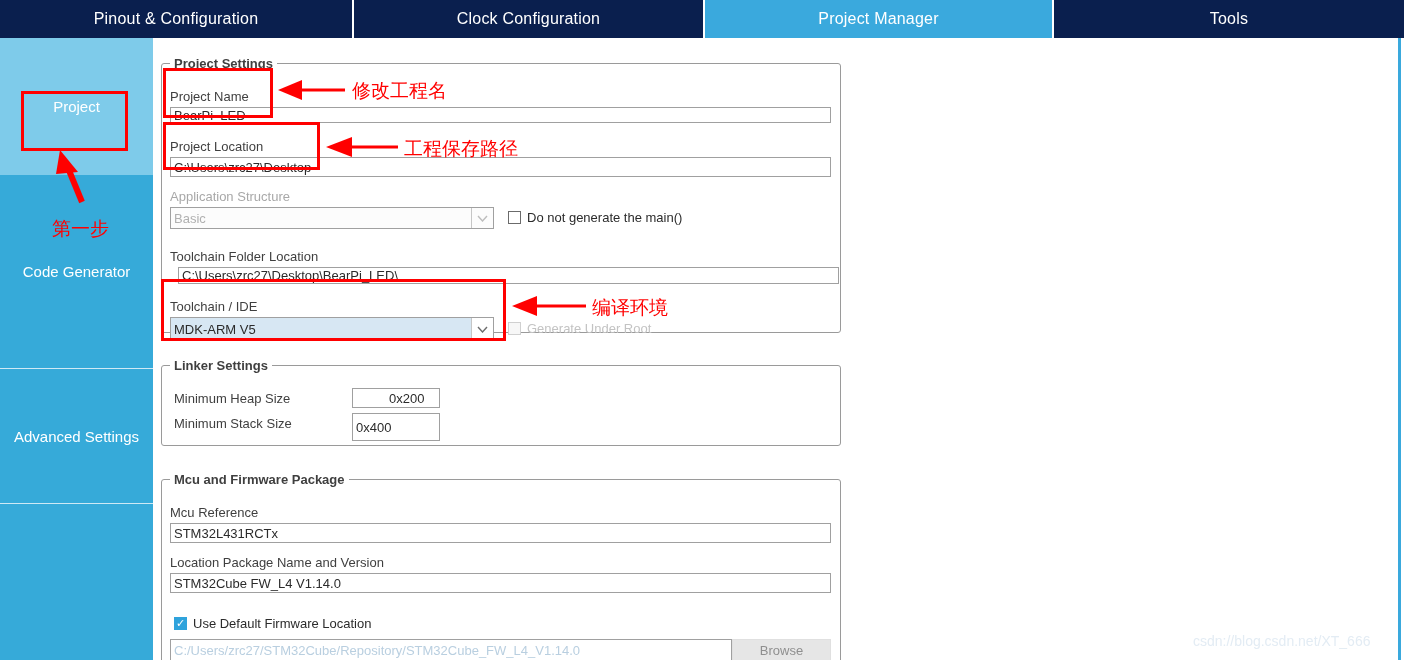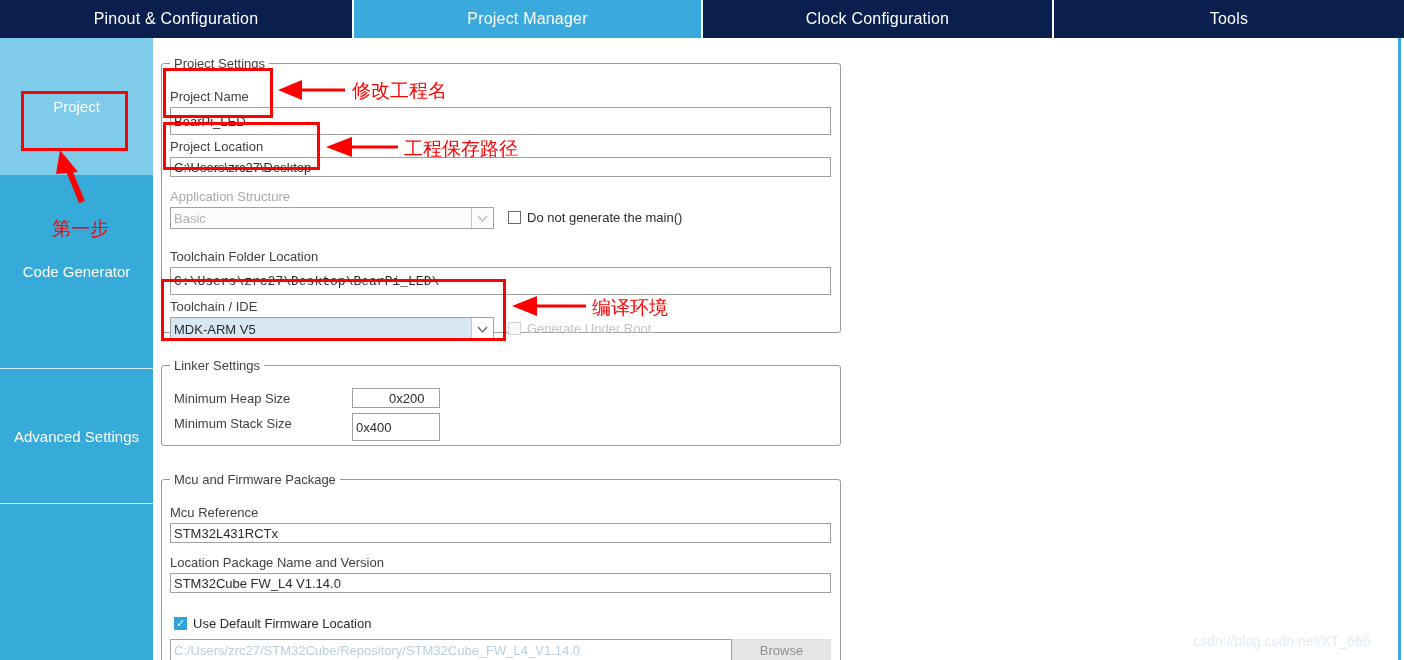--- a/index.html
+++ b/index.html
@@ -77,20 +77,21 @@
     margin: 0; padding: 0;
     border: 1px solid #9a9a9a;
     border-radius: 3px;
     background: transparent;
   }
   fieldset.group > legend {
     margin-left: 8px;
     padding: 0 4px;
     font-size: 13px;
     color: #3f3f3f;
+    font-weight: bold;
   }
 
   .fld-label {
     position: absolute;
     font-size: 13px;
     color: #3f3f3f;
     white-space: nowrap;
   }
   .fld-label.dim { color: #a8a8a8; }
 
@@ -185,25 +186,25 @@
 </style>
 </head>
 <body>
 
 <div id="app">
 
   <div class="tabbar">
     <div class="tab" style="width:354px">
       <span>Pinout &amp; Configuration</span>
     </div>
+    <div class="tab" style="width:351px">
+      <span>Clock Configuration</span>
+    </div>
     <div class="tab active" style="width:349px">
       <span>Project Manager</span>
-    </div>
-    <div class="tab" style="width:351px">
-      <span>Clock Configuration</span>
     </div>
     <div class="tab" style="width:350px">
       <span>Tools</span>
     </div>
   </div>
 
   <div class="sidebar">
     <div class="side-item s-project active">
       <span>Project</span>
     </div>
@@ -217,21 +218,21 @@
       <span></span>
     </div>
   </div>
 
   <div class="content">
 
     <fieldset class="group" style="left:8px; top:18px; width:680px; height:277px;">
       <legend>Project Settings</legend>
 
       <div class="fld-label" style="left:8px; top:18px;">Project Name</div>
-      <div class="textfield" style="left:8px; top:36px; width:661px; height:28px;">
+      <div class="textfield" style="left:8px; top:36px; width:661px; height:16px;">
         <span>BearPi_LED</span>
       </div>
 
       <div class="fld-label" style="left:8px; top:68px;">Project Location</div>
       <div class="textfield" style="left:8px; top:86px; width:661px; height:20px;">
         <span>C:\Users\zrc27\Desktop</span>
       </div>
 
       <div class="fld-label dim" style="left:8px; top:118px;">Application Structure</div>
       <div class="combo dim" style="left:8px; top:136px; width:324px; height:22px;">
@@ -241,21 +242,21 @@
               <path d="M1 1 L5.5 6 L10 1" stroke="#bdbdbd" stroke-width="1.4" fill="none"></path>
             </svg>
         </span>
       </div>
       <div class="checkrow" style="left:346px; top:139px;">
         <span class="cbox"></span>
         <span>Do not generate the main()</span>
       </div>
 
       <div class="fld-label" style="left:8px; top:178px;">Toolchain Folder Location</div>
-      <div class="textfield" style="left:8px; top:196px; width:661px; height:28px;font-family:Liberation Mono, monospace;">
+      <div class="textfield" style="left:16px; top:196px; width:661px; height:17px;">
         <span>C:\Users\zrc27\Desktop\BearPi_LED\</span>
       </div>
 
       <div class="fld-label" style="left:8px; top:228px;">Toolchain / IDE</div>
       <div class="combo selected" style="left:8px; top:246px; width:324px; height:24px;">
         <span>MDK-ARM V5</span>
         <span class="caret">
           <svg width="11" height="7" viewBox="0 0 11 7">
               <path d="M1 1 L5.5 6 L10 1" stroke="#6d6d6d" stroke-width="1.4" fill="none"></path>
             </svg>

